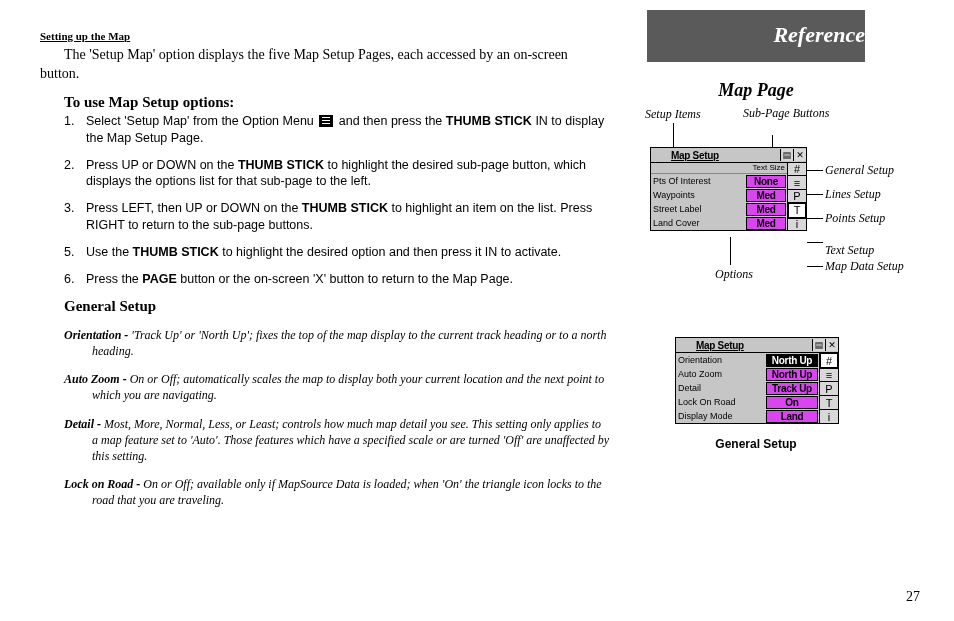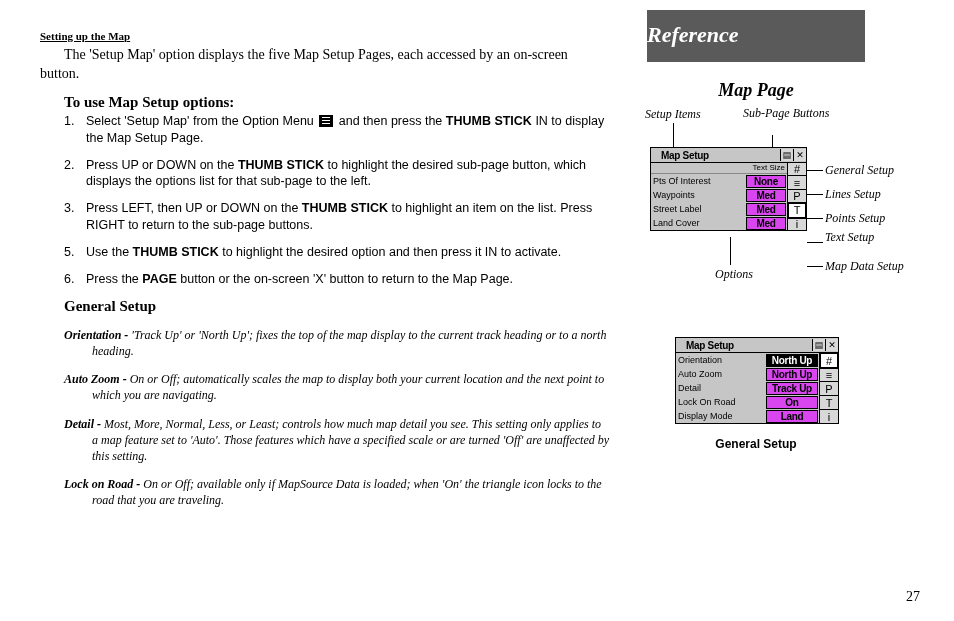--- a/index.html
+++ b/index.html
@@ -98,21 +98,21 @@
   
   .ref-tab {
     width: 218px;
     margin-left: 12px;
     background: #5a5a5a;
     color: #fff;
     font-style: italic;
     font-family: "Times New Roman", serif;
     font-weight: bold;
     font-size: 22px;
-    text-align: left;
+    text-align: right;
     padding: 12px 0 14px 0;
   }
   .map-page-title {
     width: 218px;
     margin: 18px 0 6px 12px;
     text-align: center;
     font-style: italic;
     font-weight: bold;
     font-size: 18px;
     color: #000;
@@ -135,23 +135,24 @@
     display: flex;
     align-items: center;
     height: 14px;
     border-bottom: 1px solid #000;
     background: #c6c6c6;
   }
   .gps .titlebar .title {
     flex: 1;
     font-weight: bold;
     font-size: 10px;
-    padding-left: 10px;
+    padding-left: 20px;
     font-family: "Arial Black", Arial, sans-serif;
     letter-spacing: -0.3px;
+    text-decoration: underline;
   }
   .gps .titlebar .tb-btn {
     width: 12px;
     height: 12px;
     border-left: 1px solid #000;
     display: flex;
     align-items: center;
     justify-content: center;
     font-size: 9px;
     line-height: 9px;
@@ -378,21 +379,21 @@
           </div>
         </div>
       </div>
 
       <div class="line" style="left:95px; top:130px; width:1px; height:28px;"></div>
       <div class="callout" style="left:80px; top:160px;">Options</div>
 
       <div class="callout" style="left:190px; top:56px;">General Setup</div>
       <div class="callout" style="left:190px; top:80px;">Lines Setup</div>
       <div class="callout" style="left:190px; top:104px;">Points Setup</div>
-      <div class="callout" style="left:190px; top:123px;">Text Setup</div>
+      <div class="callout" style="left:190px; top:136px;">Text Setup</div>
       <div class="callout" style="left:190px; top:152px;">Map Data Setup</div>
 
       <div class="line" style="left:172px; top:63px; width:16px; height:1px;"></div>
       <div class="line" style="left:172px; top:87px; width:16px; height:1px;"></div>
       <div class="line" style="left:172px; top:111px; width:16px; height:1px;"></div>
       <div class="line" style="left:172px; top:135px; width:16px; height:1px;"></div>
       <div class="line" style="left:172px; top:159px; width:16px; height:1px;"></div>
     </div>
 
     <div class="screenshot-wrap" style="height:160px; margin-top:30px;">

